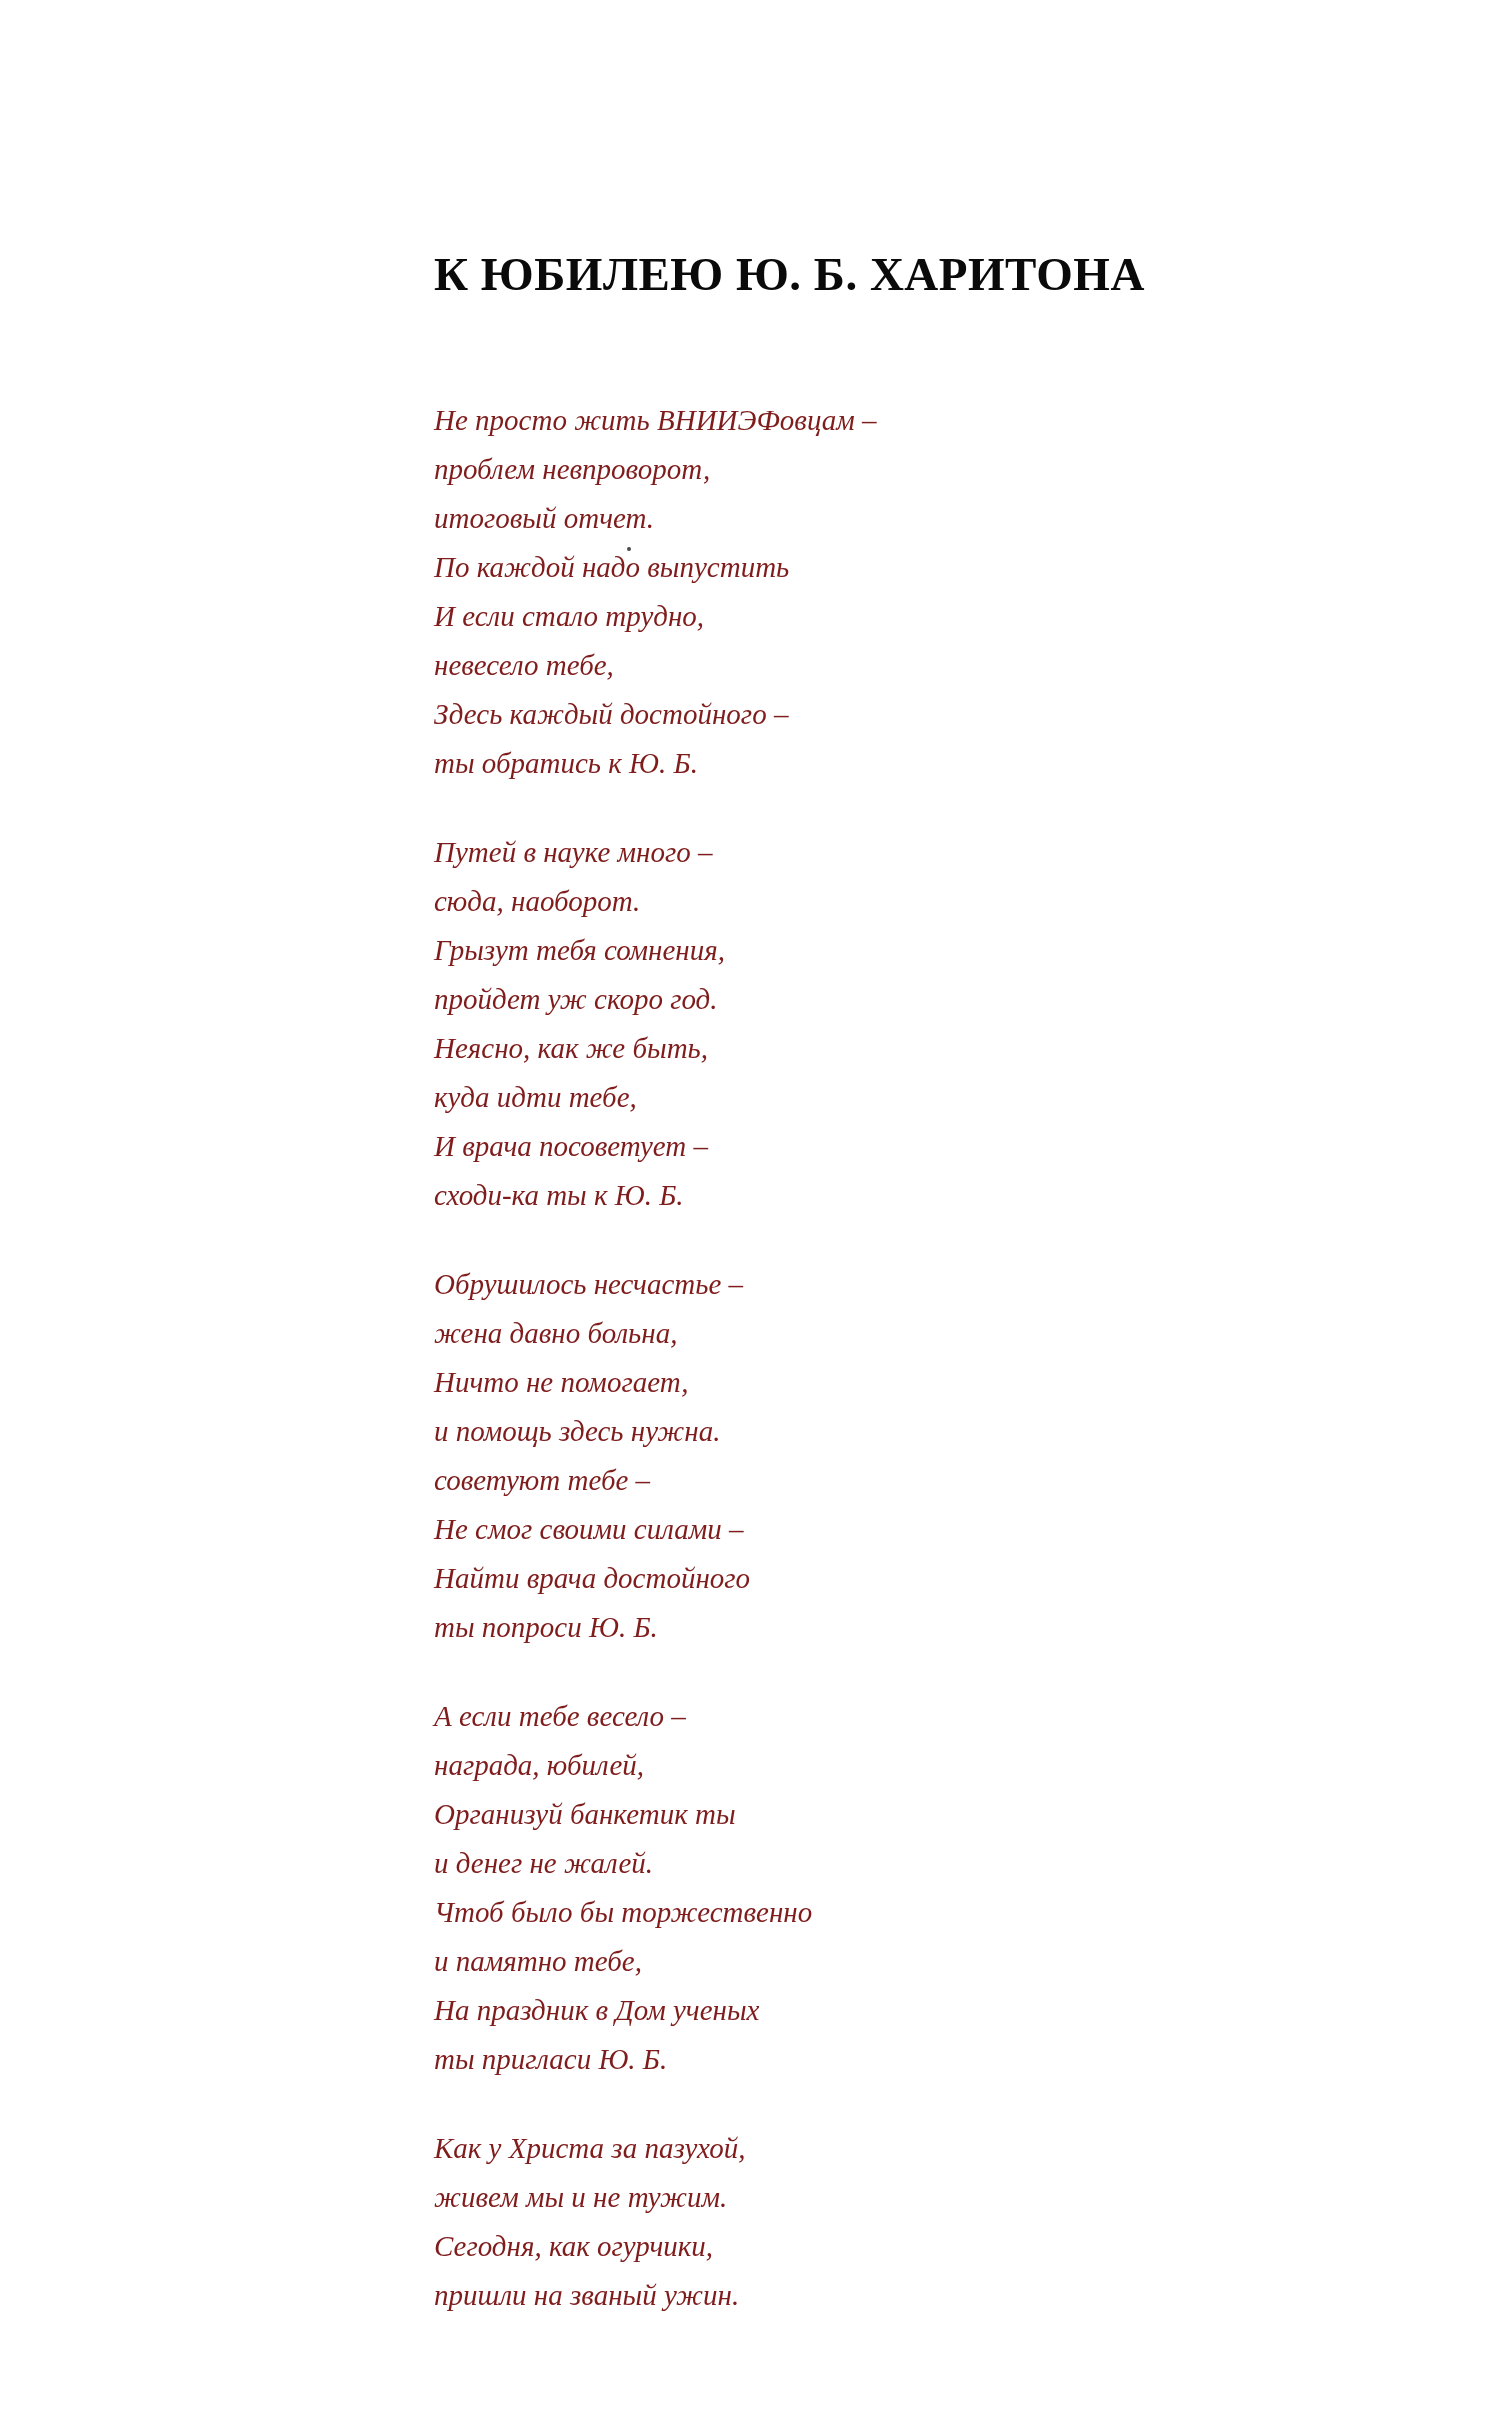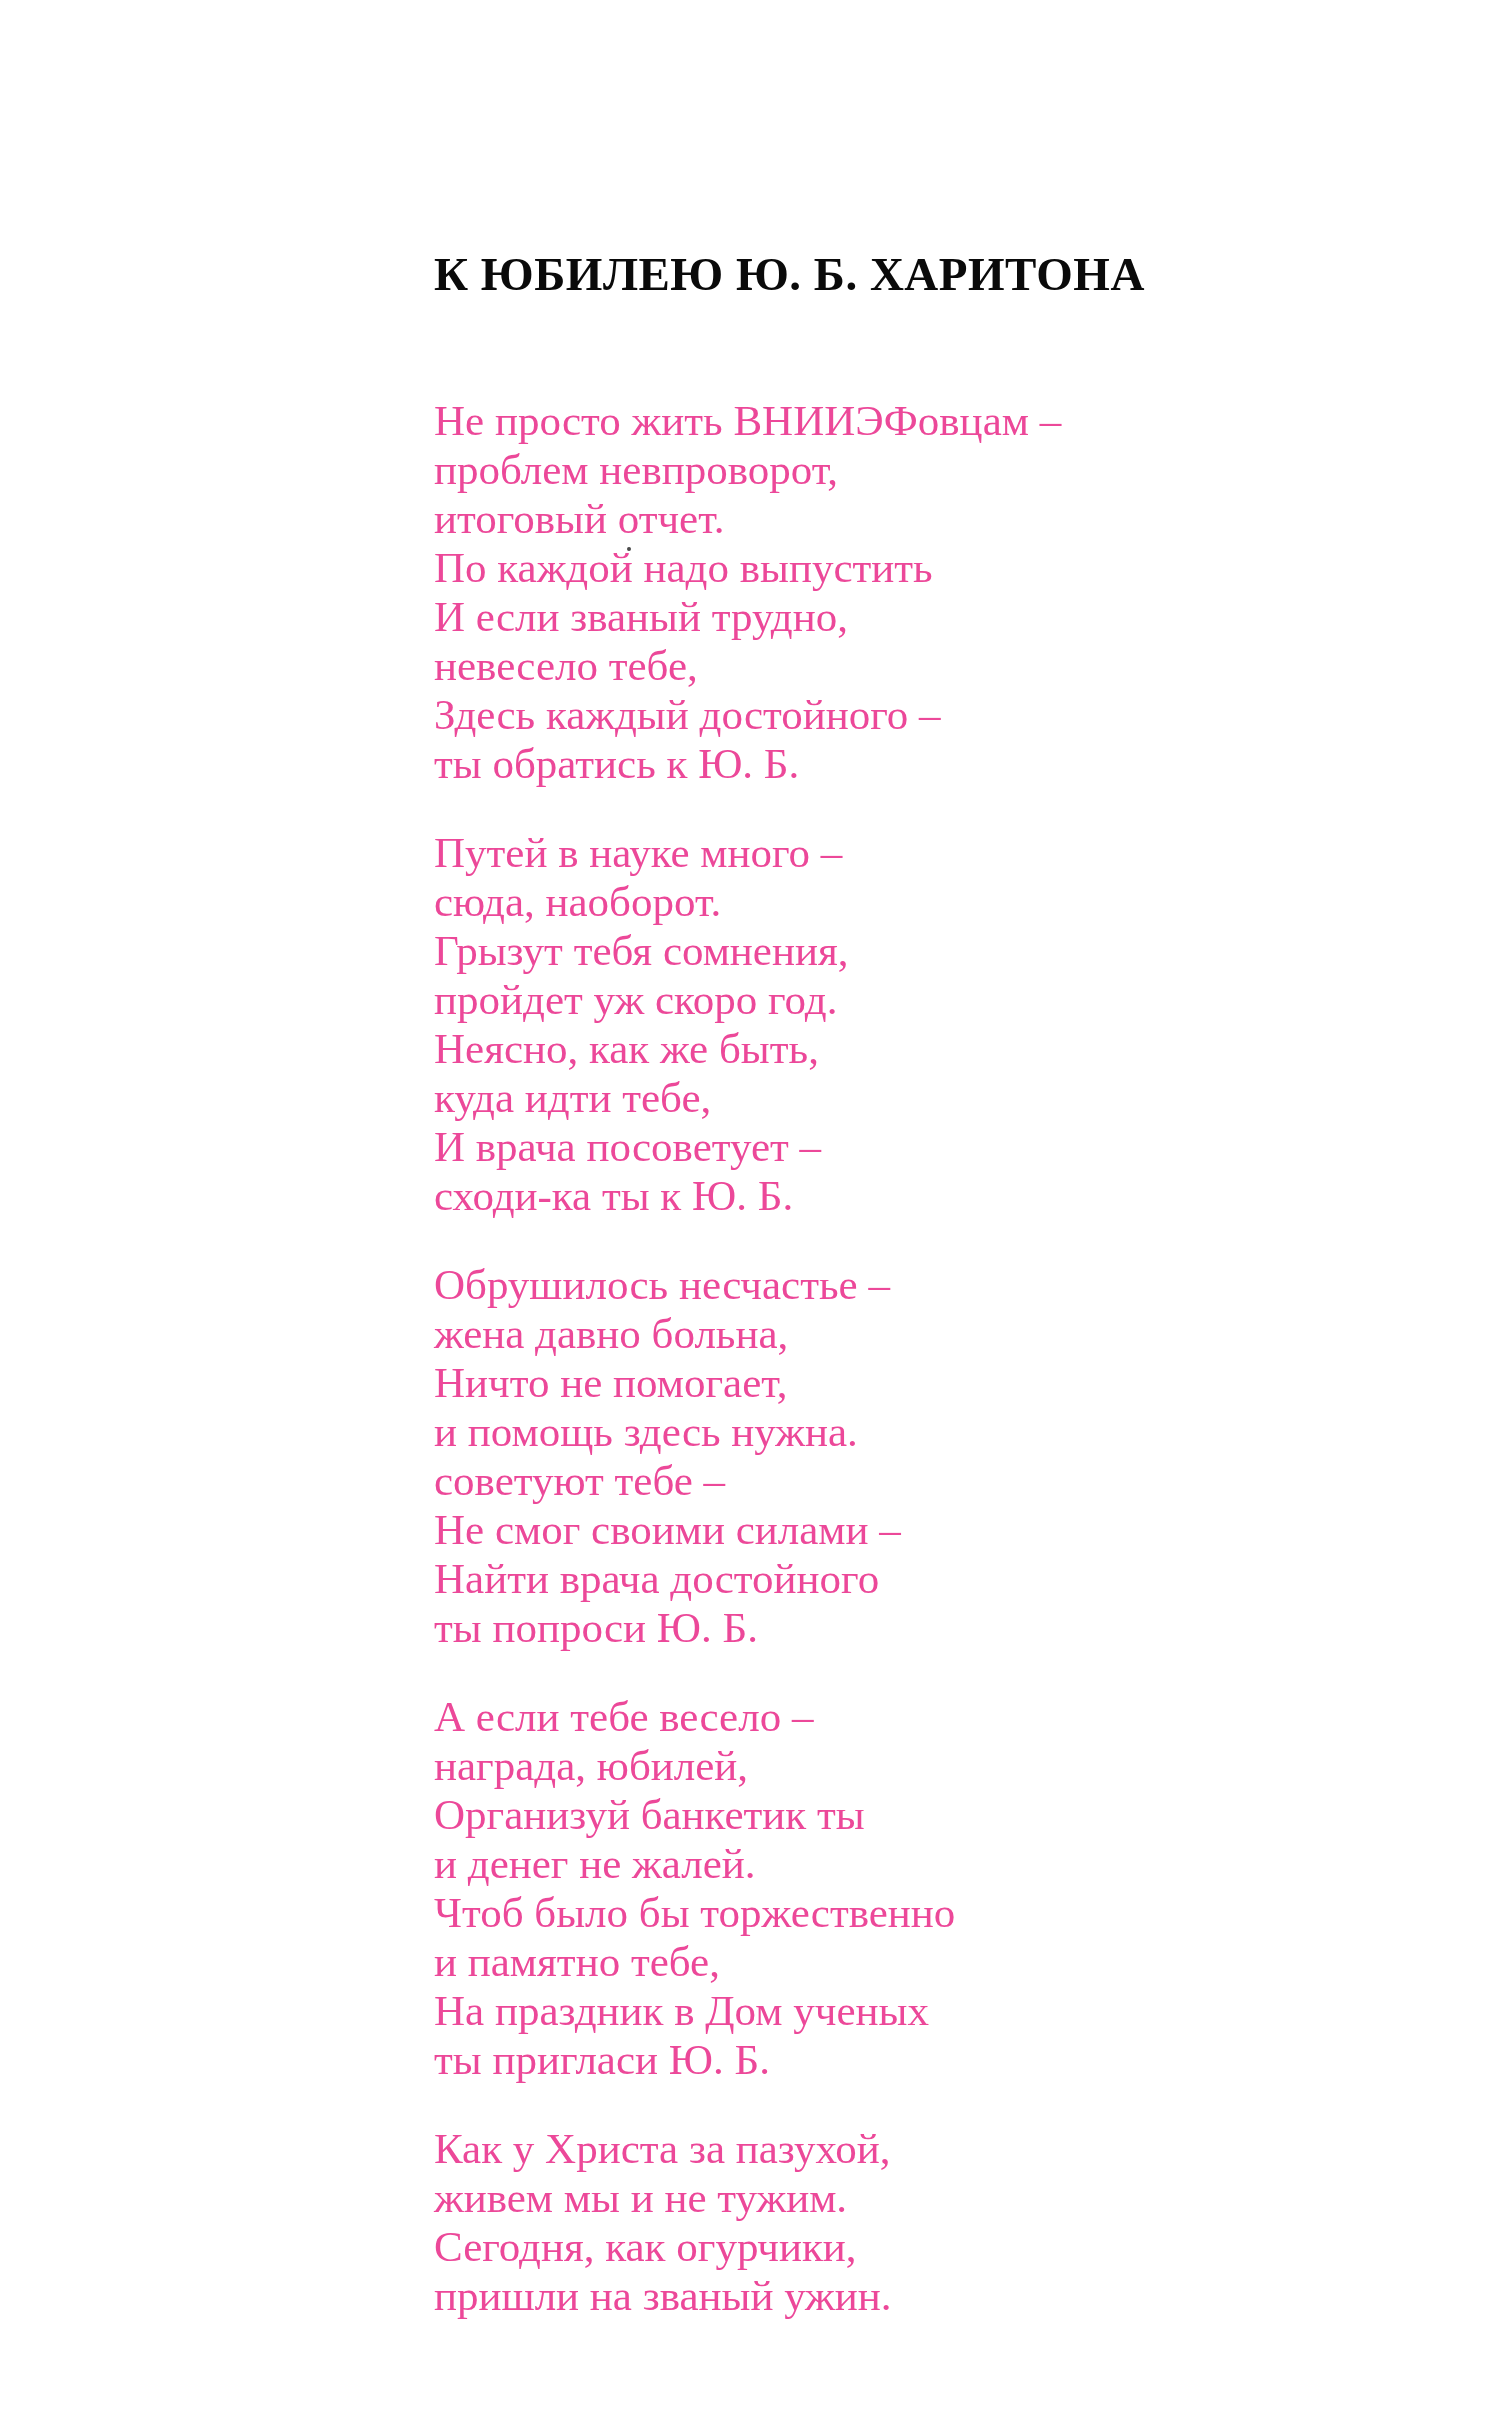--- a/index.html
+++ b/index.html
@@ -25,23 +25,24 @@
     line-height: 47px;
     font-weight: bold;
     letter-spacing: 0.5px;
     white-space: nowrap;
     color: #0a0a0a;
   }
   .poem {
     position: absolute;
     left: 434px;
     top: 396px;
-    font-size: 43px;
+    font-size: 29px;
     line-height: 49px;
-    color: #ec4899;
+    color: #7f1d1d;
+    font-style: italic;
   }
   .stanza {
     margin: 0 0 40px 0;
   }
   .line {
     white-space: nowrap;
   }
   .speck {
     position: absolute;
     left: 627px;
@@ -57,21 +58,21 @@
 
 <div class="page">
   <h1 class="poem-title">К ЮБИЛЕЮ Ю. Б. ХАРИТОНА</h1>
 
   <div class="poem">
       <div class="stanza">
         <div class="line">Не просто жить ВНИИЭФовцам –</div>
         <div class="line">проблем невпроворот,</div>
         <div class="line">итоговый отчет.</div>
         <div class="line">По каждой надо выпустить</div>
-        <div class="line">И если званый трудно,</div>
+        <div class="line">И если стало трудно,</div>
         <div class="line">невесело тебе,</div>
         <div class="line">Здесь каждый достойного –</div>
         <div class="line">ты обратись к Ю. Б.</div>
       </div>
       <div class="stanza">
         <div class="line">Путей в науке много –</div>
         <div class="line">сюда, наоборот.</div>
         <div class="line">Грызут тебя сомнения,</div>
         <div class="line">пройдет уж скоро год.</div>
         <div class="line">Неясно, как же быть,</div>

